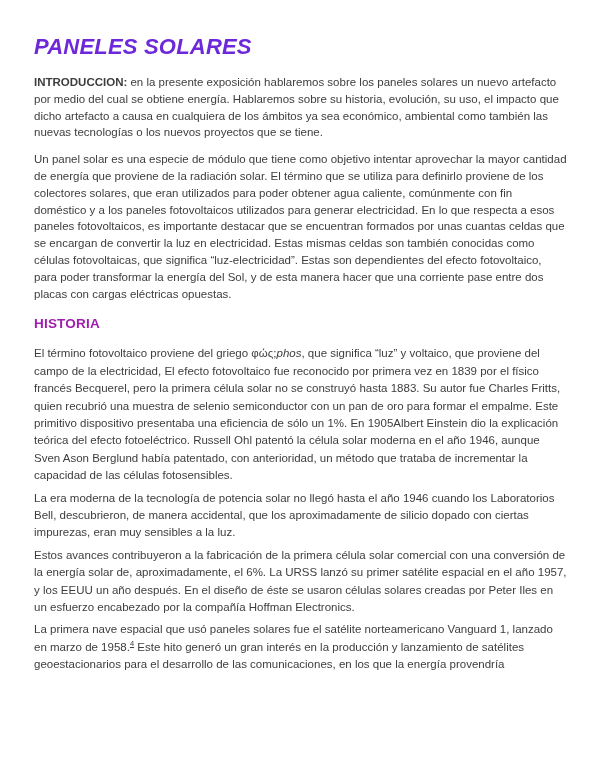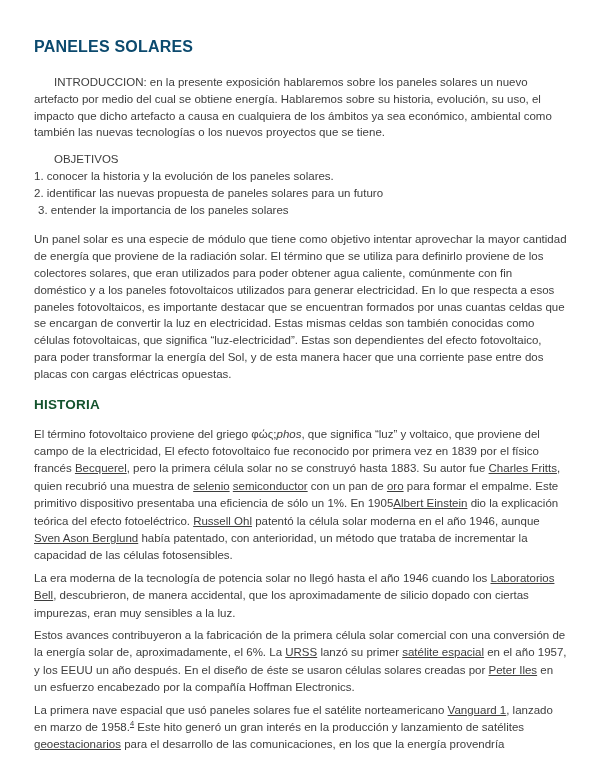--- a/index.html
+++ b/index.html
@@ -14,45 +14,45 @@
     overflow: hidden;
     background: #ffffff;
     padding: 37px 33px 0 34px;
     font-family: "Liberation Sans", "DejaVu Sans", sans-serif;
     font-size: 11.5px;
     line-height: 16.8px;
     color: #3d3d3d;
     -webkit-font-smoothing: antialiased;
   }
   .title {
-    font-size: 16px;
+    font-size: 22px;
     line-height: 20px;
     font-weight: 700;
-    color: #0c4a6e;
+    color: #6d28d9;
     margin: 0 0 17px 0;
     letter-spacing: 0.2px;
+    font-style: italic;
   }
   .para { margin: 0 0 10px 0; }
   .objetivos { margin: 0 0 13px 0; }
-  .bold { font-weight: 400; margin-left: 20px; }
+  .bold { font-weight: 700; }
   .indent1 { padding-left: 4px; }
   .h2 {
     font-size: 13.5px;
     line-height: 17px;
     font-weight: 700;
-    color: #14532d;
+    color: #a21caf;
     margin: 13px 0 13px 0;
     letter-spacing: 0.2px;
   }
   .hist {
     line-height: 17.4px;
     margin: 0 0 5px 0;
   }
   .link {
-    text-decoration: underline;
     cursor: pointer;
     color: inherit;
   }
   .italic { font-style: italic; text-align: right; }
   .sup-link {
     font-size: 7.5px;
     vertical-align: super;
     line-height: 0;
     text-decoration: underline;
     cursor: pointer;
@@ -60,26 +60,20 @@
 </style>
 </head>
 <body>
 
 <div class="page">
 
   <div class="title">PANELES SOLARES</div>
 
   <p class="para"><span class="bold">INTRODUCCION:</span><span> en la presente exposición hablaremos sobre los paneles solares un nuevo artefacto por medio del cual se obtiene energía. Hablaremos sobre su historia, evolución, su uso, el impacto que dicho artefacto a causa en cualquiera de los ámbitos ya sea económico, ambiental como también las nuevas tecnologías o los nuevos proyectos que se tiene.</span></p>
 
-  <div class="objetivos">
-    <div class="bold">OBJETIVOS</div>
-    <div>1. conocer la historia y la evolución de  los paneles solares.</div>
-    <div>2. identificar las nuevas propuesta de paneles solares para un futuro</div>
-    <div class="indent1">3. entender la importancia de los paneles solares</div>
-  </div>
 
   <p class="para" style="margin-bottom:13px;">Un panel solar es una especie de módulo que tiene como objetivo intentar aprovechar la mayor cantidad de energía que proviene de la radiación solar. El término que se utiliza para definirlo proviene de los colectores solares, que eran utilizados para poder obtener agua caliente, comúnmente con fin doméstico y a los paneles fotovoltaicos utilizados para generar electricidad. En lo que respecta a esos paneles fotovoltaicos, es importante destacar que se encuentran formados por unas cuantas celdas que se encargan de convertir la luz en electricidad. Estas mismas celdas son también conocidas como células fotovoltaicas, que significa “luz-electricidad”. Estas son dependientes del efecto fotovoltaico, para poder transformar la energía del Sol, y de esta manera hacer que una corriente pase entre dos placas con cargas eléctricas opuestas.</p>
 
   <div class="h2">HISTORIA</div>
 
   <p class="para hist"><span>El término fotovoltaico proviene del griego φώς;</span><span class="italic">phos</span><span>, que significa “luz” y voltaico, que proviene del campo de la electricidad, El efecto fotovoltaico fue reconocido por primera vez en 1839 por el físico francés </span><span class="link">Becquerel</span><span>, pero la primera célula solar no se construyó hasta 1883. Su autor fue </span><span class="link">Charles Fritts</span><span>, quien recubrió una muestra de </span><span class="link">selenio</span><span> </span><span class="link">semiconductor</span><span> con un pan de </span><span class="link">oro</span><span> para formar el empalme. Este primitivo dispositivo presentaba una eficiencia de sólo un 1%. En 1905</span><span class="link">Albert Einstein</span><span> dio la explicación teórica del efecto fotoeléctrico. </span><span class="link">Russell Ohl</span><span> patentó la célula solar moderna en el año 1946, aunque </span><span class="link">Sven Ason Berglund</span><span> había patentado, con anterioridad, un método que trataba de incrementar la capacidad de las células fotosensibles.</span></p>
 
   <p class="para hist"><span>La era moderna de la tecnología de potencia solar no llegó hasta el año 1946 cuando los </span><span class="link">Laboratorios Bell</span><span>, descubrieron, de manera accidental, que los aproximadamente de silicio dopado con ciertas impurezas, eran muy sensibles a la luz.</span></p>
 
   <p class="para hist"><span>Estos avances contribuyeron a la fabricación de la primera célula solar comercial con una conversión de la energía solar de, aproximadamente, el 6%. La </span><span class="link">URSS</span><span> lanzó su primer </span><span class="link">satélite espacial</span><span> en el año 1957, y los EEUU un año después. En el diseño de éste se usaron células solares creadas por </span><span class="link">Peter Iles</span><span> en un esfuerzo encabezado por la compañía Hoffman Electronics.</span></p>

